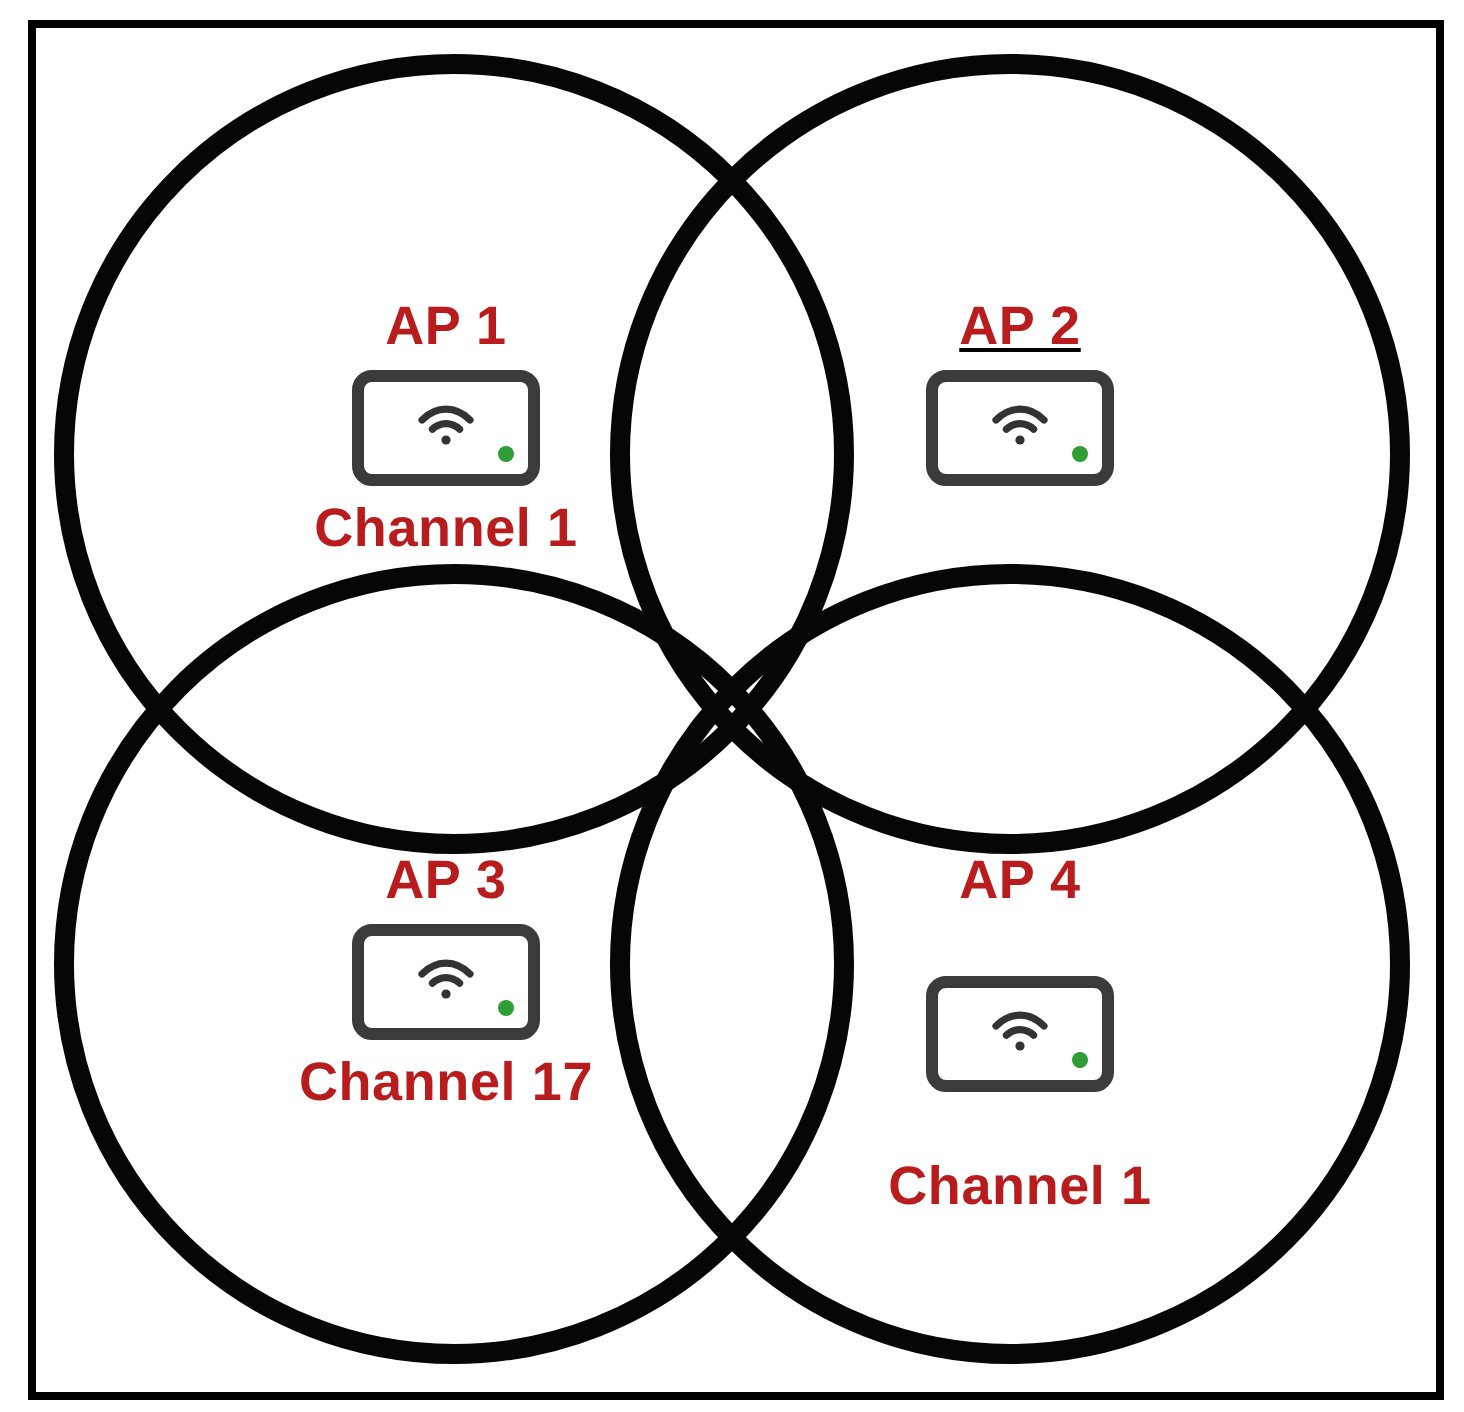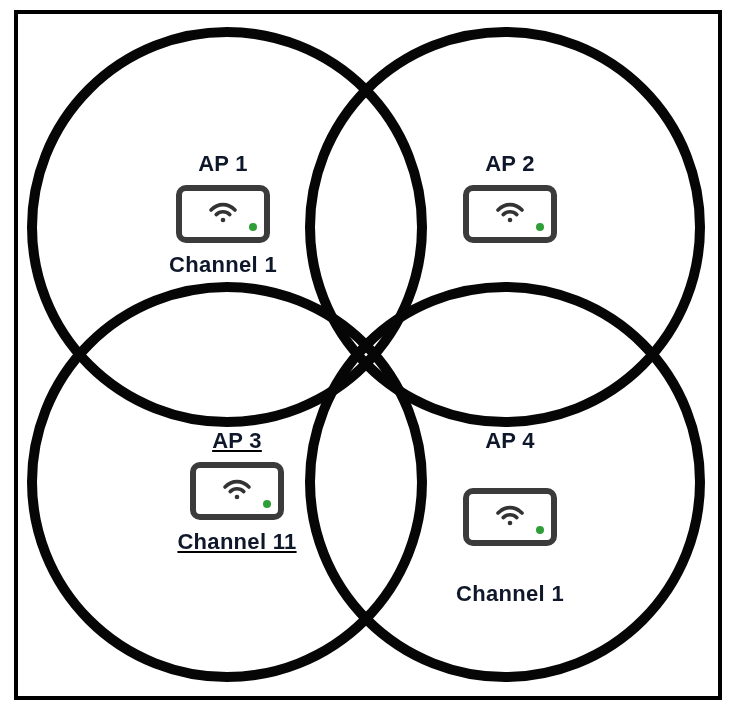--- a/index.html
+++ b/index.html
@@ -42,30 +42,30 @@
 
   .ap {
     position: absolute;
     width: 220px;
     display: flex;
     flex-direction: column;
     align-items: center;
     gap: 10px;
   }
   .ap-tl { left: 113px; top: 152px; }
-  .ap-tr { left: 400px; top: 152px; }
-  .ap-bl { left: 127px; top: 429px; text-decoration: underline; }
+  .ap-tr { left: 400px; top: 152px; text-decoration: underline; }
+  .ap-bl { left: 113px; top: 429px; }
   .ap-br { left: 400px; top: 429px; gap: 36px; }
 
   .ap-name,
   .ap-channel {
     font-weight: 700;
-    font-size: 22px;
+    font-size: 27px;
     line-height: 23px;
-    color: #0f172a;
+    color: #b91c1c;
     letter-spacing: 0.3px;
     white-space: nowrap;
   }
   .device {
     position: relative;
     width: 94px;
     height: 58px;
     border: 6px solid #3b3b3b;
     border-radius: 10px;
     background: #ffffff;
@@ -130,21 +130,21 @@
   <div class="ap ap-bl">
     <div class="ap-name">AP 3</div>
     <div class="device">
       <svg viewBox="0 0 32 26" aria-hidden="true">
         <path d="M4 11 C7.5 7.5 12 5.6 16 5.6 C20 5.6 24.5 7.5 28 11" fill="none" stroke="#333333" stroke-width="3.6" stroke-linecap="round"></path>
         <path d="M9.2 15.6 C11.2 13.7 13.5 12.8 16 12.8 C18.5 12.8 20.8 13.7 22.8 15.6" fill="none" stroke="#333333" stroke-width="3.6" stroke-linecap="round"></path>
         <circle cx="16" cy="21" r="2.3" fill="#333333"></circle>
       </svg>
       <span class="led"></span>
     </div>
-    <div class="ap-channel">Channel 11</div>
+    <div class="ap-channel">Channel 17</div>
   </div>
 
   <div class="ap ap-br">
     <div class="ap-name">AP 4</div>
     <div class="device">
       <svg viewBox="0 0 32 26" aria-hidden="true">
         <path d="M4 11 C7.5 7.5 12 5.6 16 5.6 C20 5.6 24.5 7.5 28 11" fill="none" stroke="#333333" stroke-width="3.6" stroke-linecap="round"></path>
         <path d="M9.2 15.6 C11.2 13.7 13.5 12.8 16 12.8 C18.5 12.8 20.8 13.7 22.8 15.6" fill="none" stroke="#333333" stroke-width="3.6" stroke-linecap="round"></path>
         <circle cx="16" cy="21" r="2.3" fill="#333333"></circle>
       </svg>

